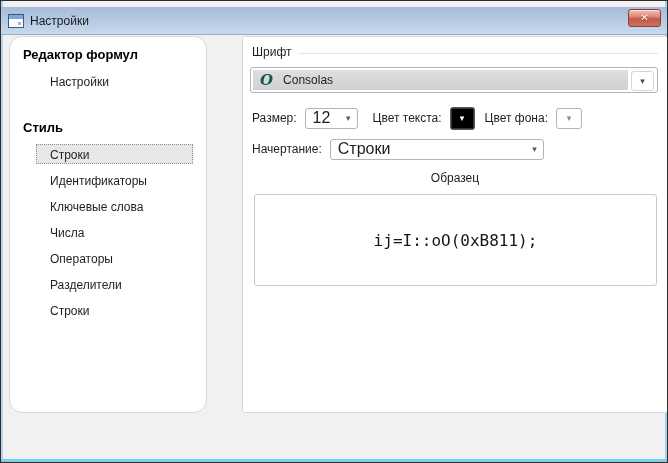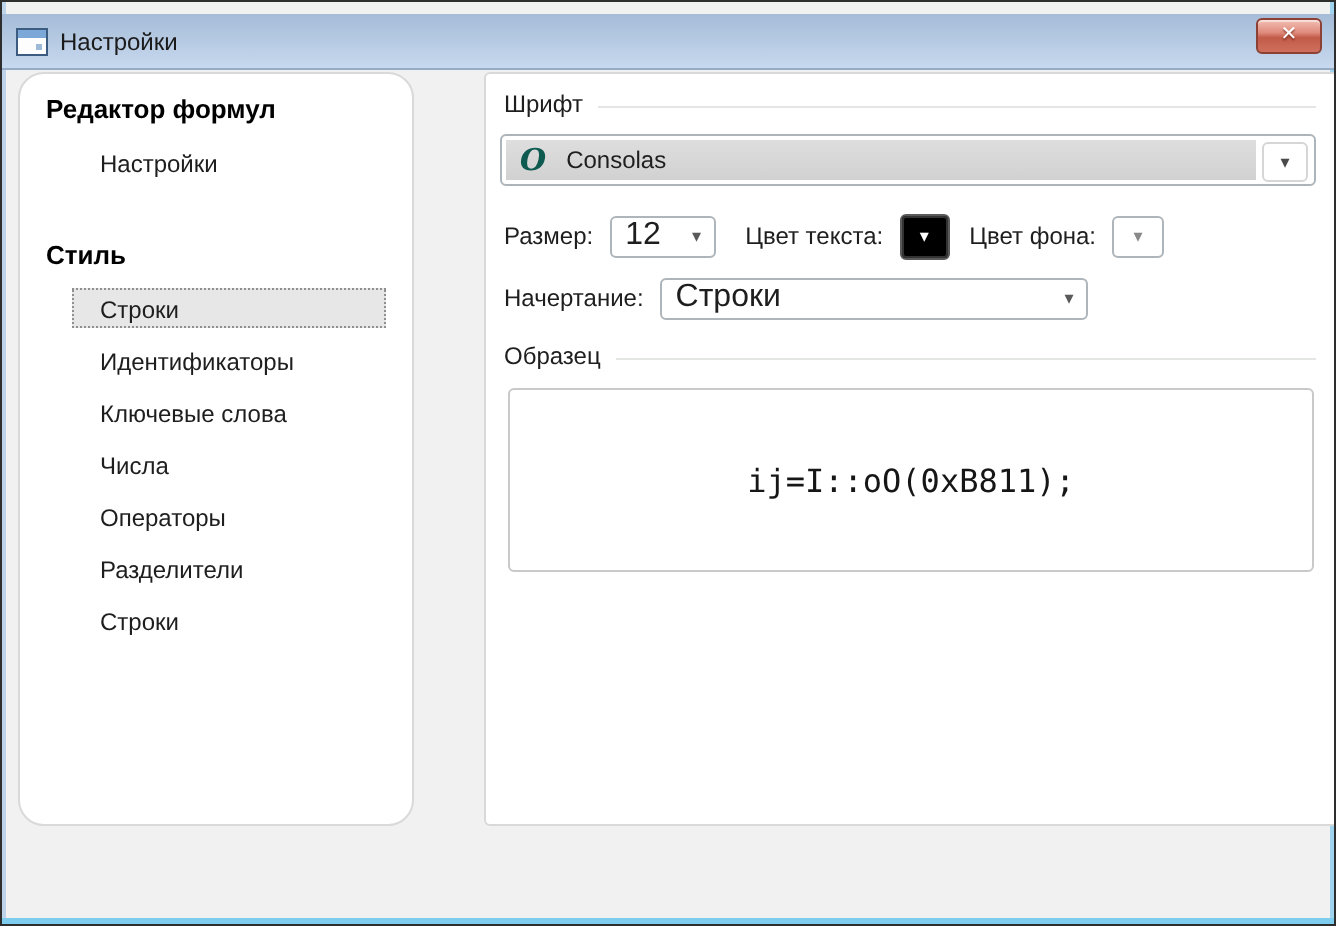--- a/index.html
+++ b/index.html
@@ -180,21 +180,21 @@
     </div>
 
     <div class="style-row">
       <span class="inline-label">Начертание:</span>
       <div class="dd style-dd">
         <span class="dd-text">Строки</span>
         <span class="dd-arrow">▾</span>
       </div>
     </div>
 
-    <div class="group-row" style="top:134px;">
+    <div class="group-row" style="top:134px;flex-direction:column;">
       <span class="g-label">Образец</span>
       <span class="hline"></span>
     </div>
 
     <div class="sample-box">
       <span class="sample-text">ij=I::oO(0xB811);</span>
     </div>
 
   </div>
 

